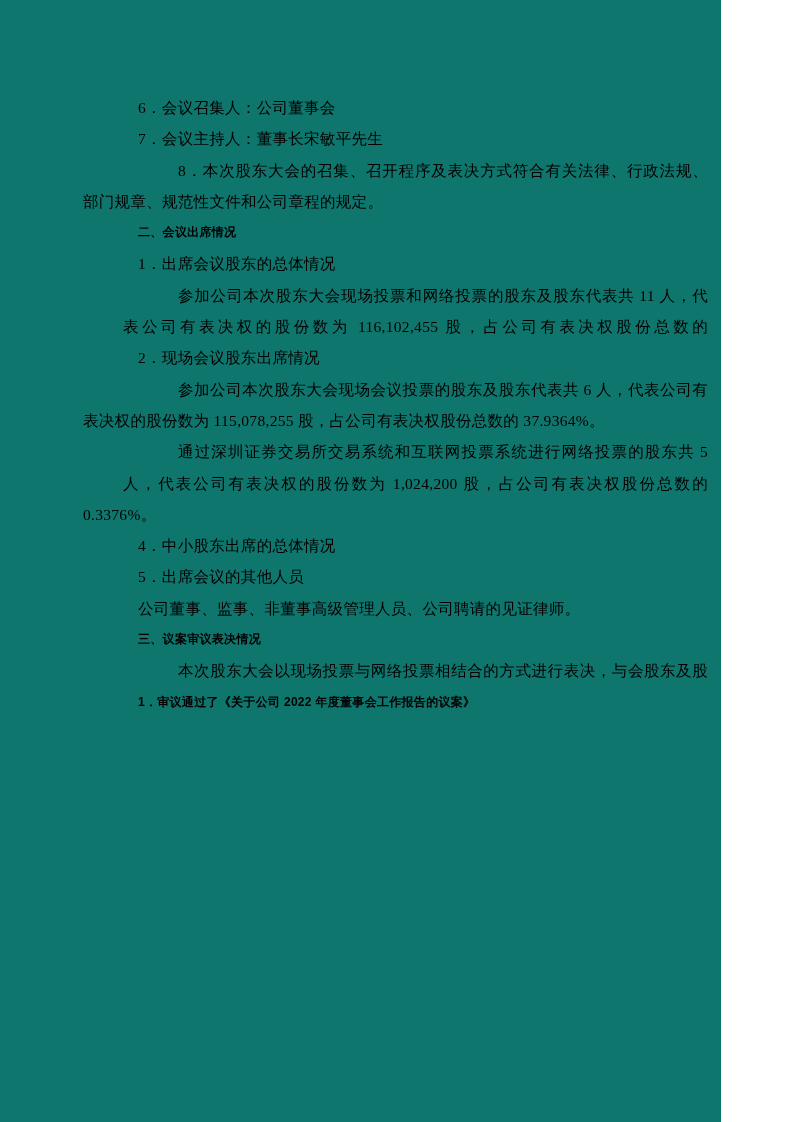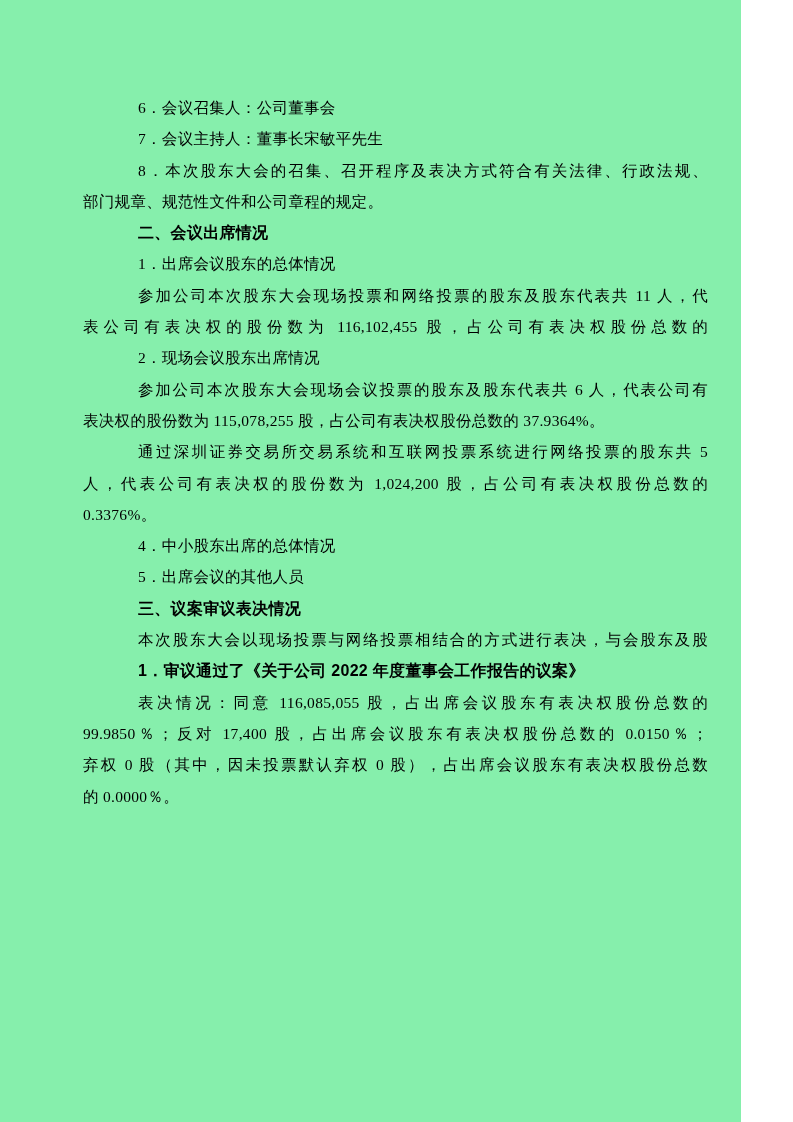--- a/index.html
+++ b/index.html
@@ -1,46 +1,46 @@
 <!DOCTYPE html>
 <html><head>
 <meta charset="utf-8">
 <style>
   html, body { margin: 0; padding: 0; background: #ffffff; }
   .page {
     position: relative;
     width: 721px;
     height: 1122px;
-    background: #86efac;
+    background: #0f766e;
     overflow: hidden;
     font-family: "Liberation Serif", serif;
     color: #000000;
-    padding-left: 20px;
   }
   .doc-body {
     position: absolute;
     left: 83px;
     top: 92px;
     width: 625px;
   }
   .ln {
     font-size: 15.5px;
     line-height: 31.3px;
     text-align: left;
     letter-spacing: 0.3px;
   }
   .ind { text-indent: 55px; }
   .fill {
     text-align: justify;
     text-align-last: justify;
+    margin-left: 40px;
   }
   .bold {
     font-weight: 700;
     font-family: "Liberation Sans", sans-serif;
-    font-size: 16px;
+    font-size: 12px;
   }
 </style>
 </head>
 <body>
 
 <div class="page">
   <div class="doc-body">
 
     <div>
       <div class="ln ind">6．会议召集人：公司董事会</div>
@@ -86,34 +86,31 @@
 
     <div>
       <div class="ln ind">4．中小股东出席的总体情况</div>
     </div>
 
 
     <div>
       <div class="ln ind">5．出席会议的其他人员</div>
     </div>
 
+    <div>
+      <div class="ln ind">公司董事、监事、非董事高级管理人员、公司聘请的见证律师。</div>
+    </div>
 
     <div>
       <div class="ln ind bold">三、议案审议表决情况</div>
     </div>
 
     <div>
       <div class="ln ind fill">本次股东大会以现场投票与网络投票相结合的方式进行表决，与会股东及股</div>
     </div>
 
     <div>
       <div class="ln ind bold">1．审议通过了《关于公司 2022 年度董事会工作报告的议案》</div>
     </div>
 
-    <div>
-      <div class="ln ind fill">表决情况：同意 116,085,055 股，占出席会议股东有表决权股份总数的</div>
-      <div class="ln fill">99.9850％；反对 17,400 股，占出席会议股东有表决权股份总数的 0.0150％；</div>
-      <div class="ln fill">弃权 0 股（其中，因未投票默认弃权 0 股），占出席会议股东有表决权股份总数</div>
-      <div class="ln">的 0.0000％。</div>
-    </div>
 
   </div>
 </div>
 
 </body></html>

